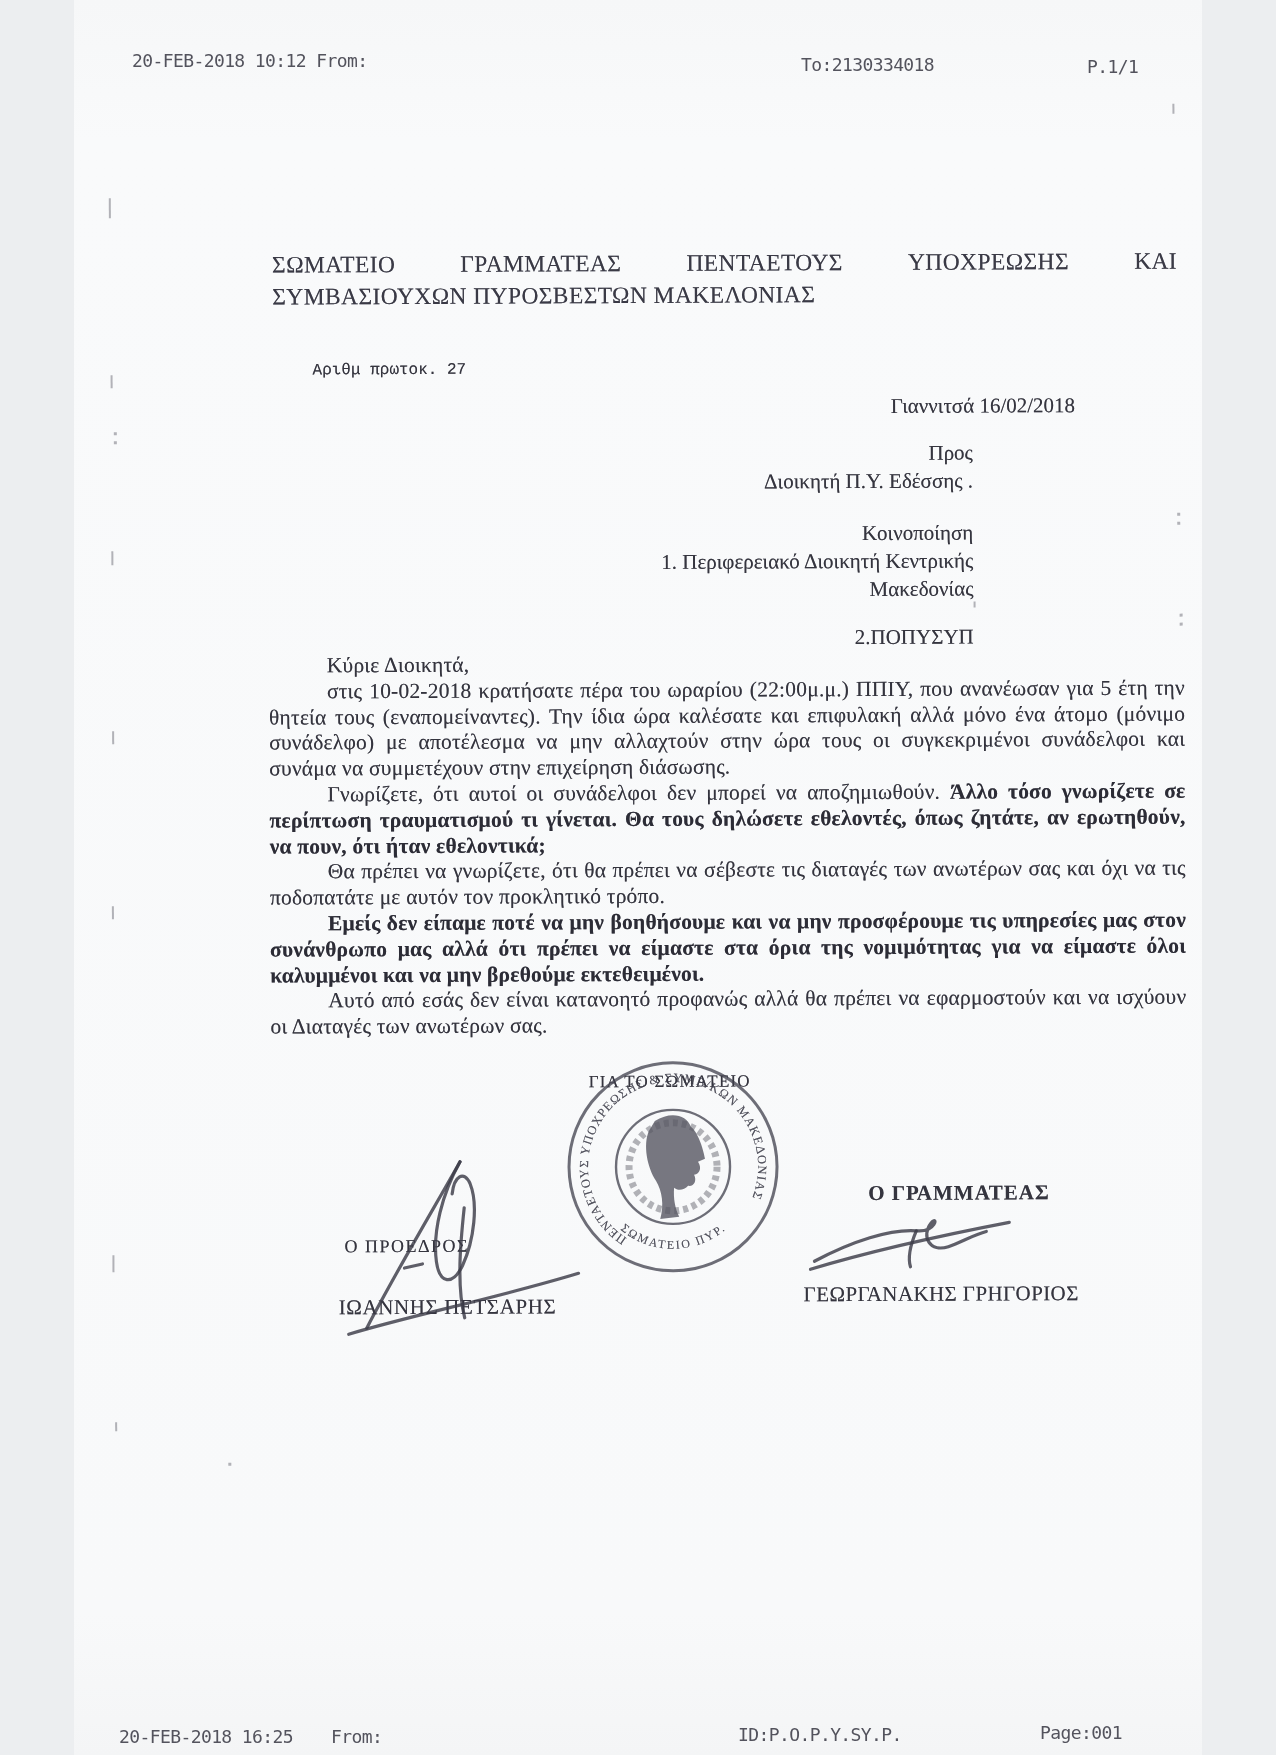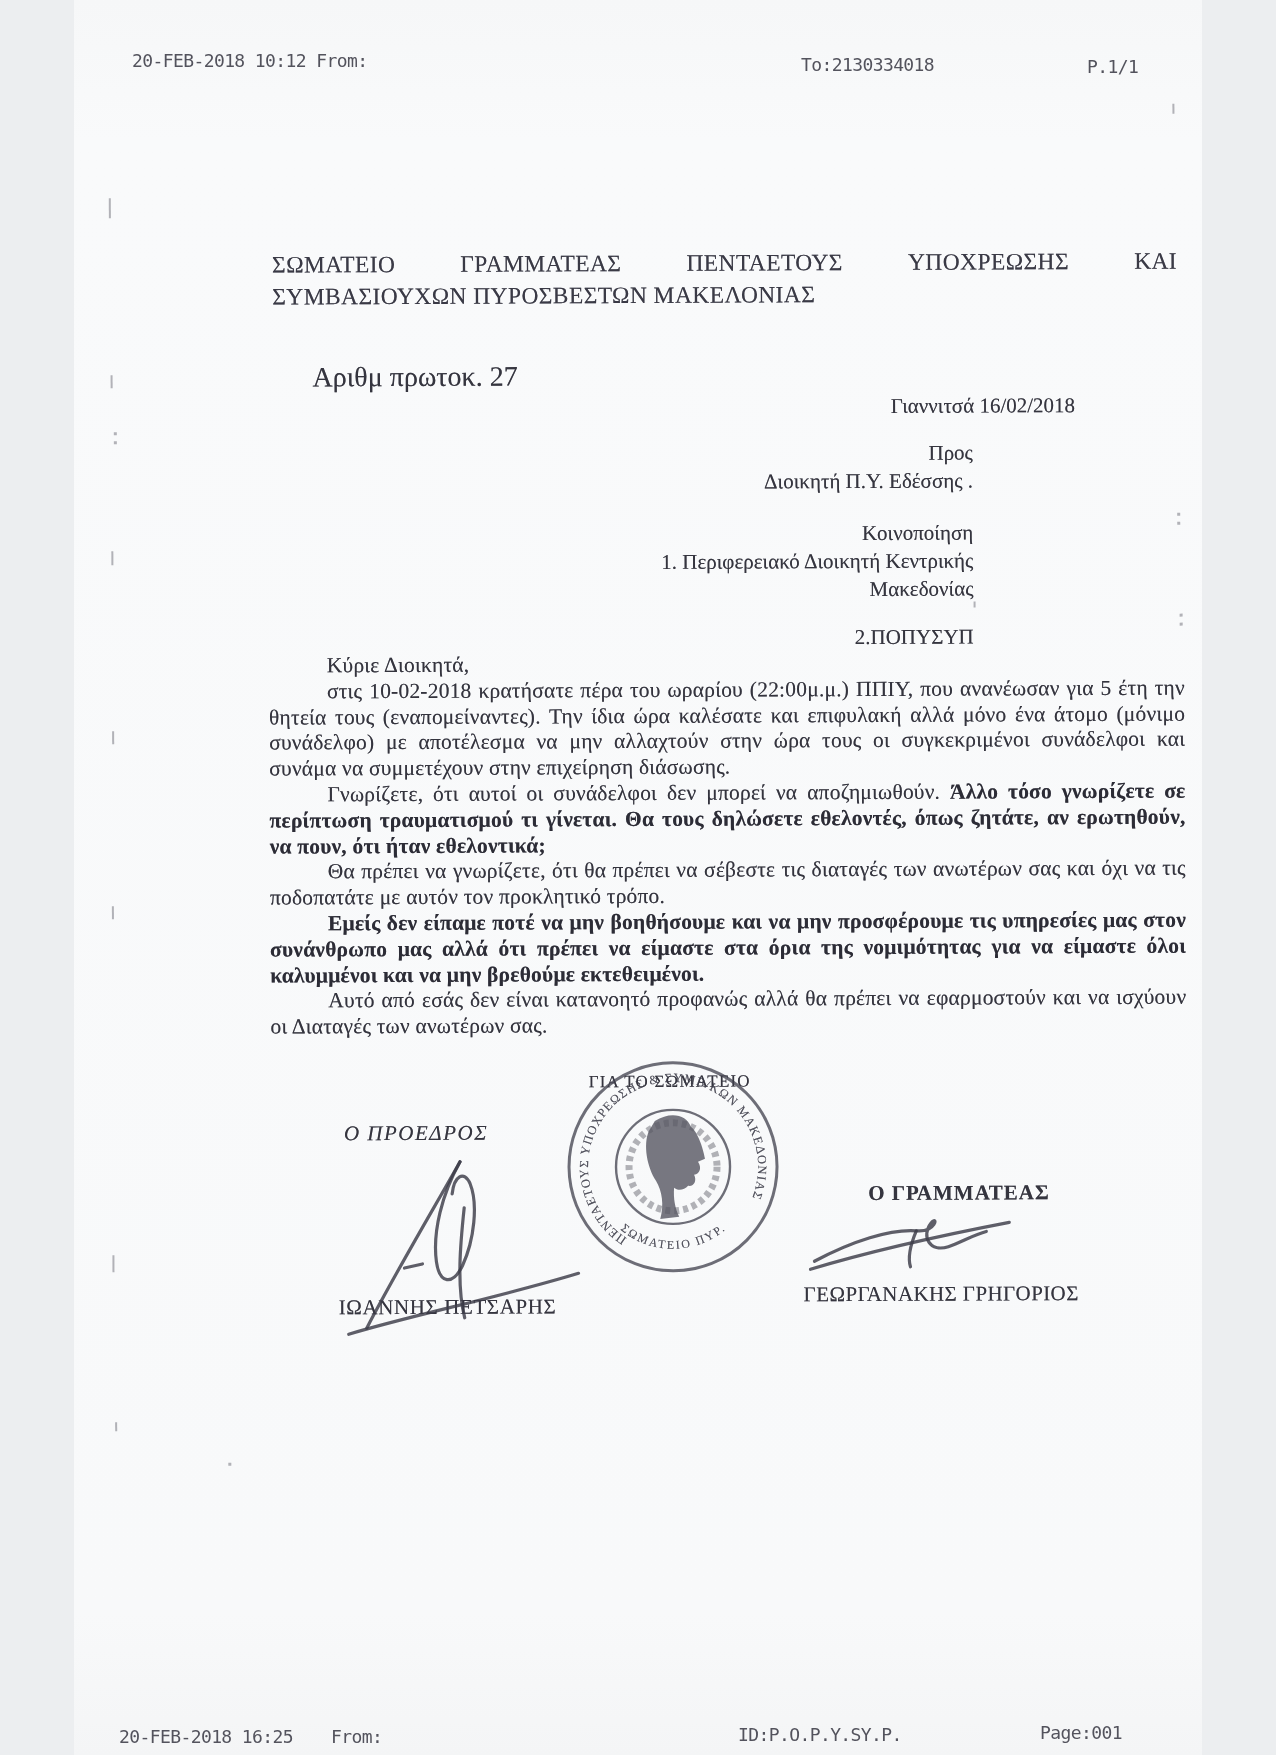--- a/index.html
+++ b/index.html
@@ -16,33 +16,33 @@
     font-family:"DejaVu Sans Mono","Liberation Mono",monospace;
     font-size:18px; letter-spacing:-0.6px; color:#53535d;
     white-space:nowrap;
   }
   .doc { position:absolute; inset:0; transform:rotate(-0.25deg); transform-origin:50% 40%;
          text-shadow:0 0 0.6px rgba(55,55,66,0.55); }
   .title { position:absolute; left:200px; top:250px; width:905px;
            font-size:23.5px; color:#3a3a46; letter-spacing:0.4px; }
   .title-line1 { display:flex; justify-content:space-between; }
   .title-line2 { margin-top:5px; }
-  .protocol   { position:absolute; left:240px; top:360px; font-size:28px; }
+  .protocol   { position:absolute; left:240px; top:360px; font-size:16px;font-family:Liberation Mono, monospace; }
   .place-date { position:absolute; left:818px; top:355px; font-size:21px;margin-top:40px; }
   .recipients { position:absolute; left:555px; right:228px; top:440px;
                 text-align:right; font-size:21px; line-height:28px; }
   .cc-label { margin-top:24px; }
   .cc2 { margin-top:20px; }
   .body { position:absolute; left:195px; top:652px; width:916px;
           font-size:21.5px; line-height:25.8px; text-align:justify;
           letter-spacing:0.2px; color:#34343e; }
   .body p { margin:0; text-indent:58px; }
   .b { font-weight:bold; color:#2c2c36; }
   .for-union  { position:absolute; left:513px; top:1072px; font-size:17px; letter-spacing:1.2px; }
-  .pres-title { position:absolute; left:268px; top:1120px; font-size:21px; letter-spacing:1.5px;font-style:italic; }
+  .pres-title { position:absolute; left:268px; top:1235px; font-size:18px; letter-spacing:1.5px; }
   .pres-name  { position:absolute; left:262px; top:1294px; font-size:21px; letter-spacing:0.6px; }
   .sec-title  { position:absolute; left:792px; top:1182px; font-size:21px; letter-spacing:1px;font-weight:bold; }
   .sec-name   { position:absolute; left:727px; top:1283px; font-size:21px; letter-spacing:0.4px; }
   .sig { position:absolute; }
   .sig path { fill:none; stroke:#3c3c48; stroke-width:3.2; stroke-linecap:round; opacity:0.82; }
   .stamp { position:absolute; left:487px; top:1057px; width:220px; height:220px; opacity:0.88; }
   .stamp .ring-outer { fill:none; stroke:#3e3e4b; stroke-width:3; opacity:0.85; }
   .stamp .ring-inner { fill:none; stroke:#3e3e4b; stroke-width:2.4; opacity:0.85; }
   .stamp .curls { fill:none; stroke:#42424e; stroke-width:7; stroke-dasharray:5 4; opacity:0.45; }
   .stamp .head  { fill:#41414d; opacity:0.8; }

